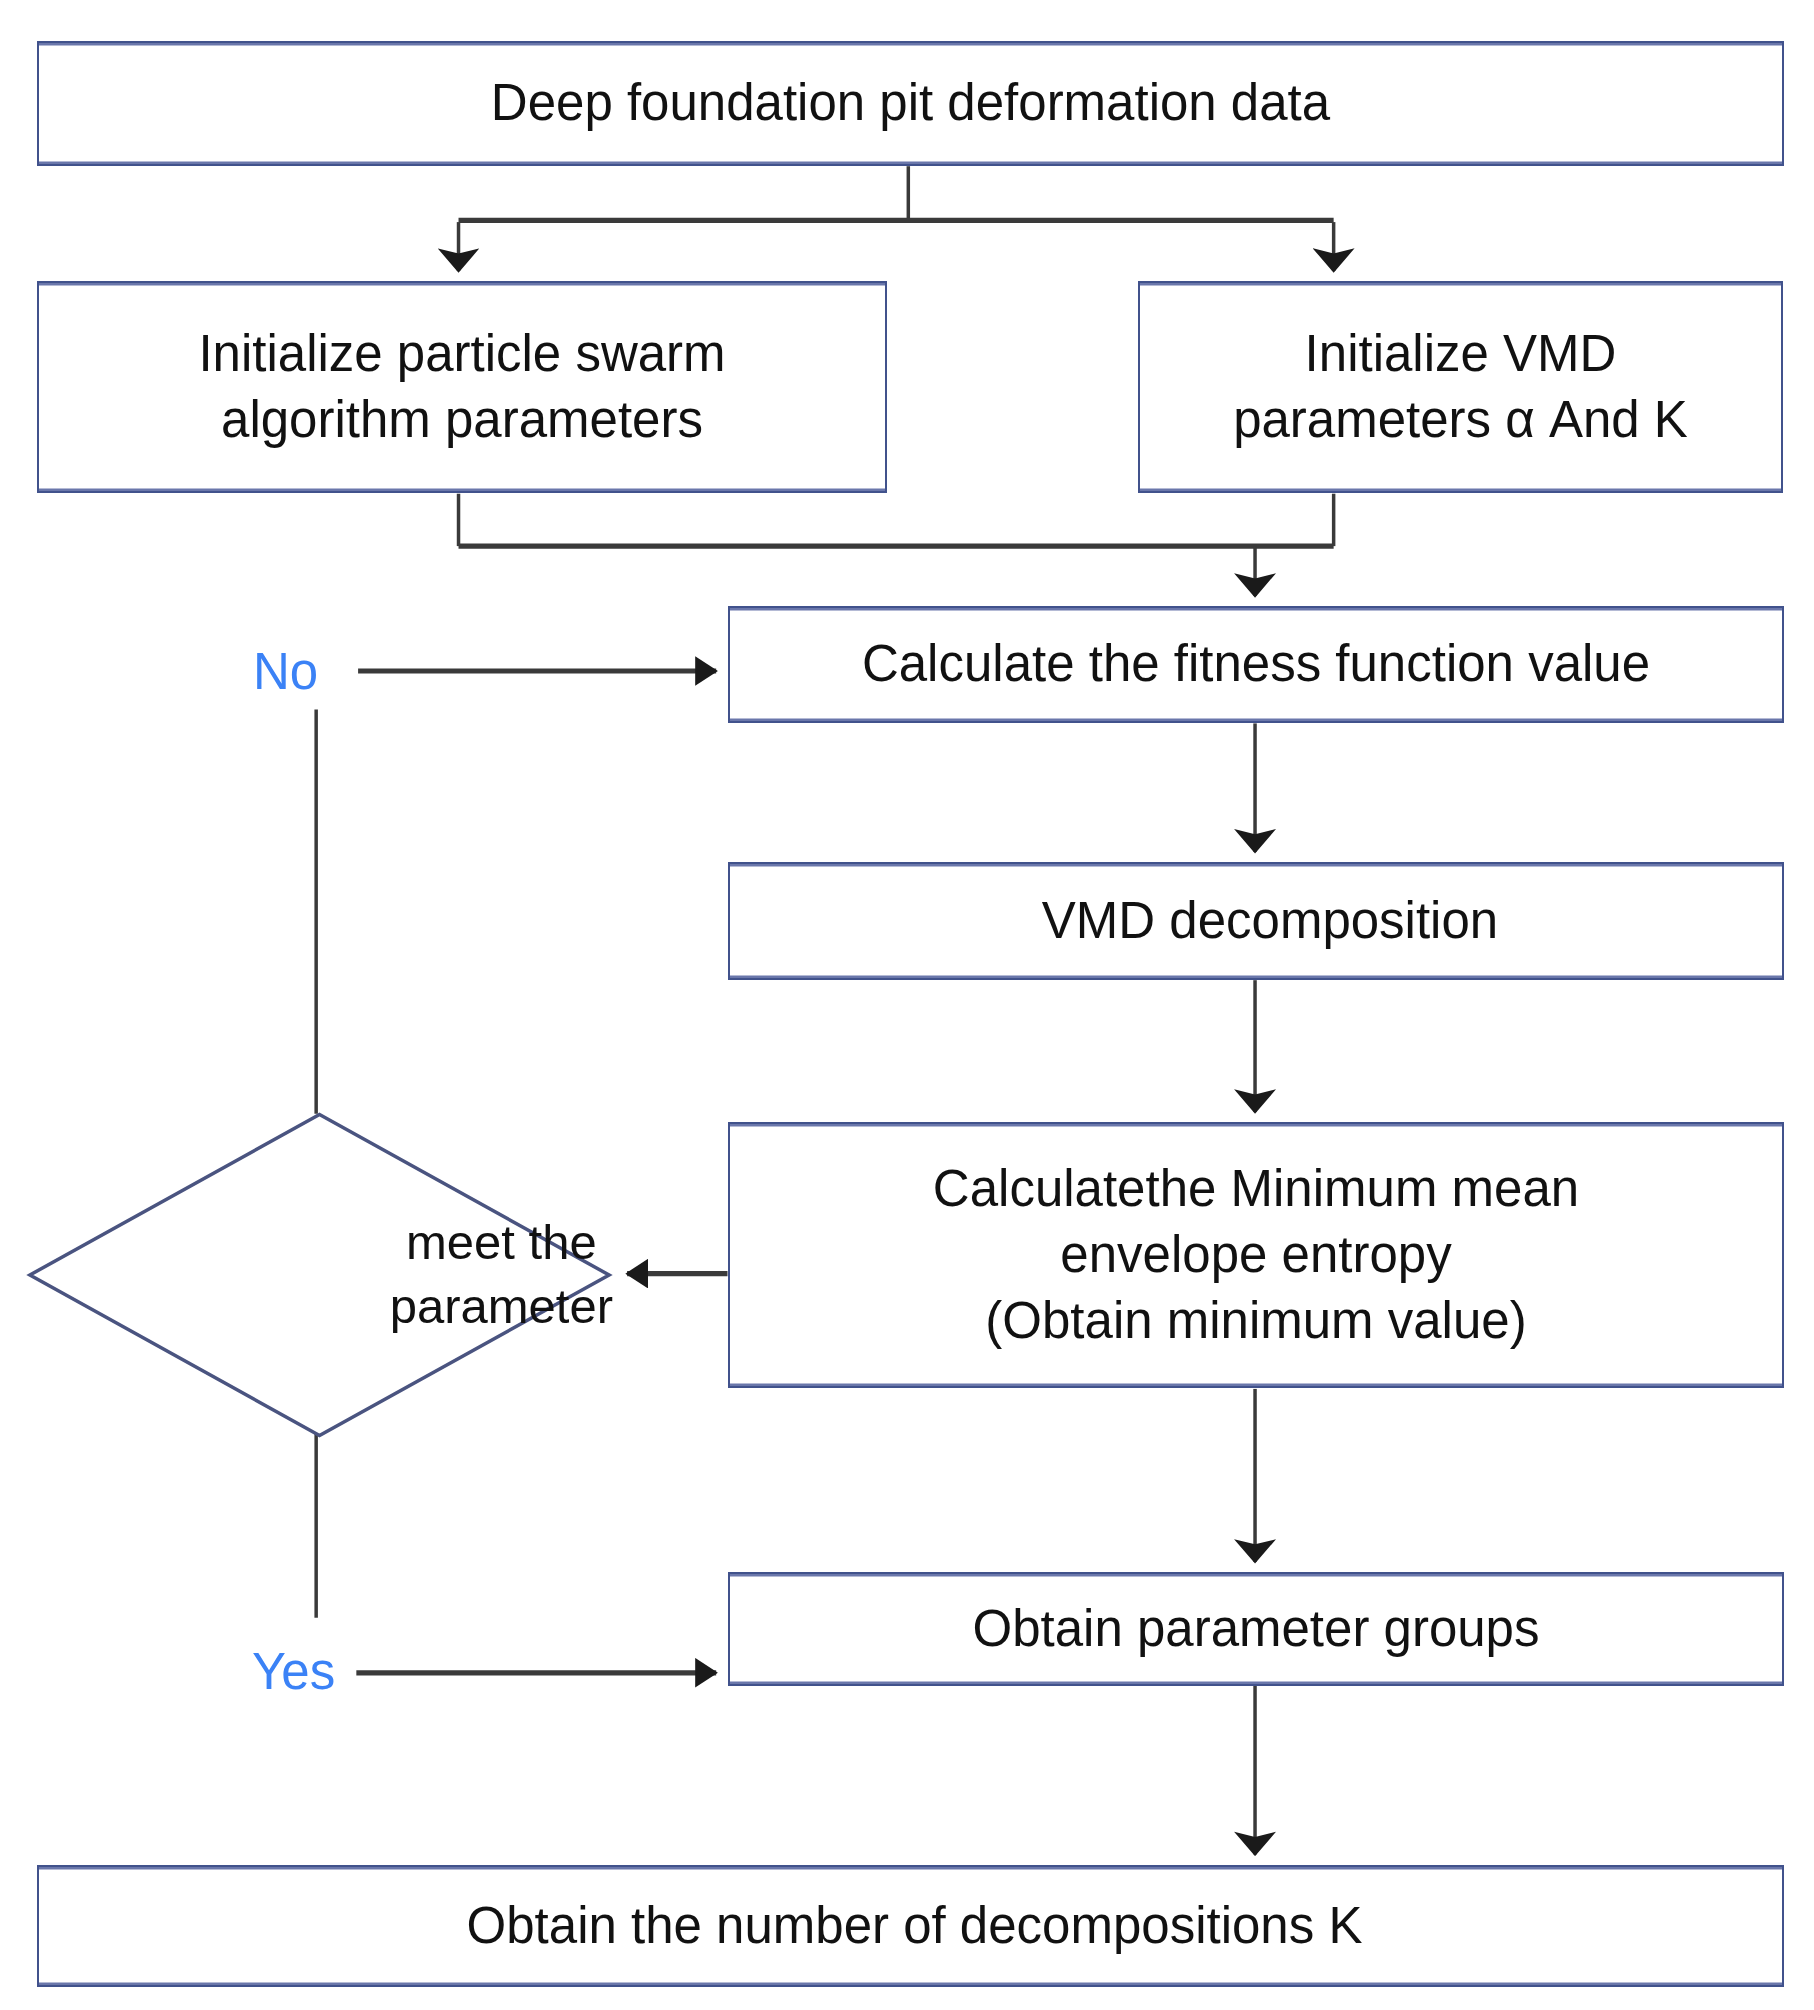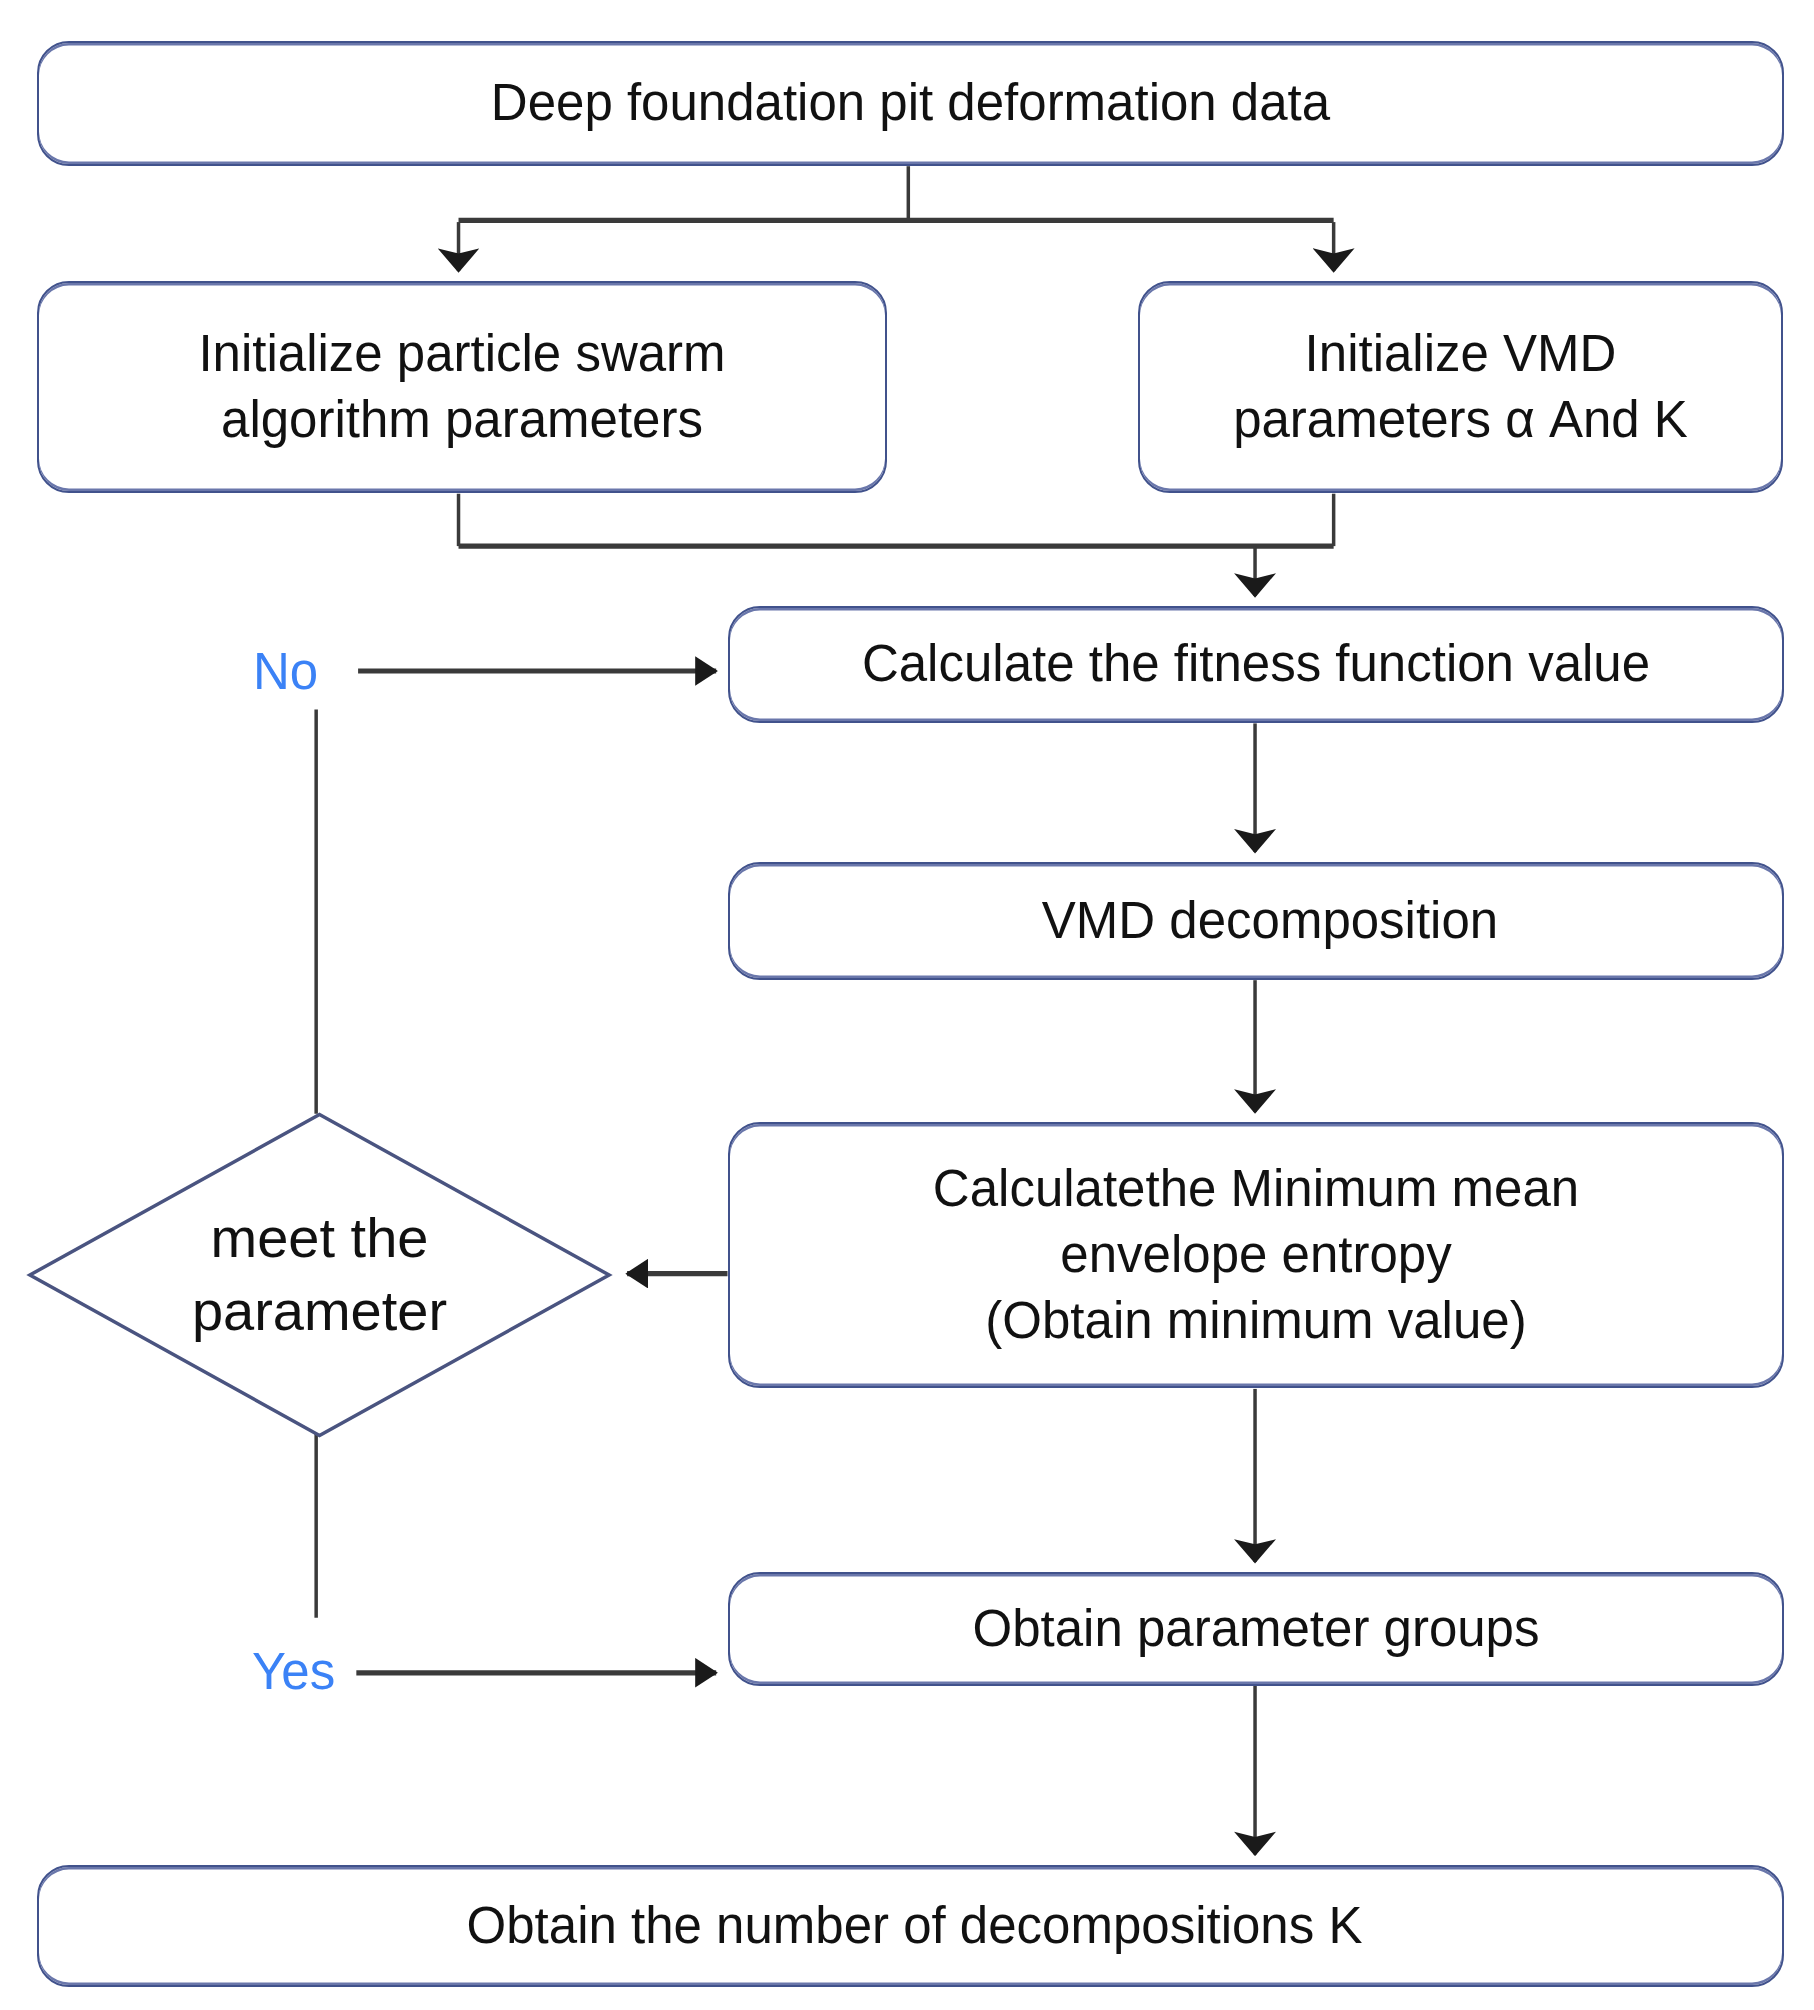--- a/index.html
+++ b/index.html
@@ -48,22 +48,22 @@
     color:#3b82f6;
     white-space:nowrap;
   }
   svg.wires{
     position:absolute;
     left:0; top:0;
     width:1814px;
     height:2011px;
     pointer-events:none;
   }
-  .f56{font-size:56px;}
-  .f58{font-size:51px;border-radius:32px;}
+  .f56{font-size:49px;justify-content:flex-end;}
+  .f58{font-size:51px;}
 </style>
 </head>
 <body>
 
 <div id="canvas">
 
   <svg class="wires" viewBox="0 0 2077 2302" xmlns="http://www.w3.org/2000/svg">
     <defs>
       <marker id="arrow" markerWidth="10" markerHeight="10" refX="9" refY="5" orient="auto" markerUnits="userSpaceOnUse">
         <path d="M0,0 L10,5 L0,10 z" fill="#1a1a1a"></path>

